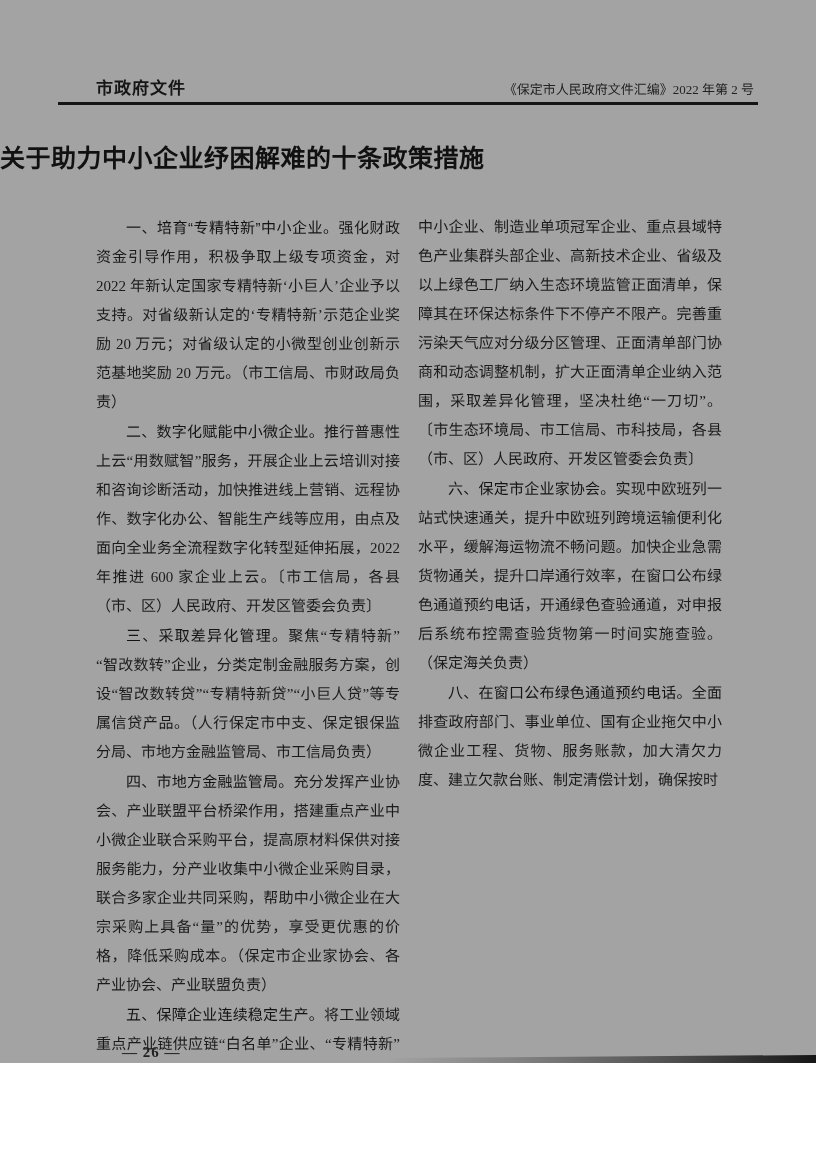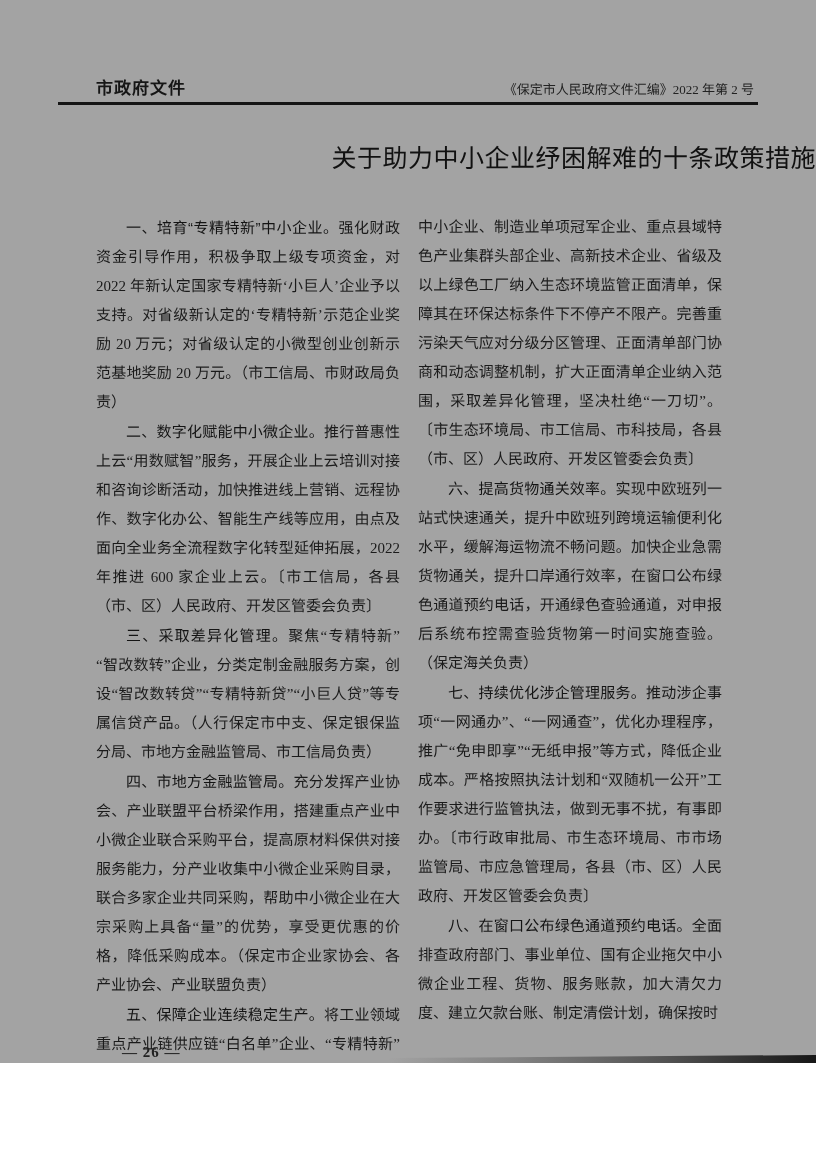--- a/index.html
+++ b/index.html
@@ -42,23 +42,23 @@
     left: 58px;
     right: 58px;
     height: 0;
     border-top: 3px solid #151515;
   }
   .doc-title {
     position: absolute;
     top: 138px;
     left: 0;
     right: 0;
-    text-align: right;
+    text-align: left;
     font-size: 25px;
-    font-weight: normal;
+    font-weight: bold;
     letter-spacing: 0.5px;
     color: #111;
     margin: 0;
   }
   .columns {
     position: absolute;
     top: 213px;
     left: 96px;
     width: 626px;
     height: 846px;
@@ -117,22 +117,21 @@
   <div class="header-rule"></div>
 
   <h1 class="doc-title">关于助力中小企业纾困解难的十条政策措施</h1>
 
   <div class="columns">
       <p><b class="lead">一、培育“专精特新”中小企业。</b>强化财政资金引导作用，积极争取上级专项资金，对 2022 年新认定国家专精特新‘小巨人’企业予以支持。对省级新认定的‘专精特新’示范企业奖励 20 万元；对省级认定的小微型创业创新示范基地奖励 20 万元。（市工信局、市财政局负责）</p>
       <p><b class="lead">二、数字化赋能中小微企业。</b>推行普惠性上云“用数赋智”服务，开展企业上云培训对接和咨询诊断活动，加快推进线上营销、远程协作、数字化办公、智能生产线等应用，由点及面向全业务全流程数字化转型延伸拓展，2022 年推进 600 家企业上云。〔市工信局，各县（市、区）人民政府、开发区管委会负责〕</p>
       <p><b class="lead">三、采取差异化管理。</b>聚焦“专精特新”“智改数转”企业，分类定制金融服务方案，创设“智改数转贷”“专精特新贷”“小巨人贷”等专属信贷产品。（人行保定市中支、保定银保监分局、市地方金融监管局、市工信局负责）</p>
       <p><b class="lead">四、市地方金融监管局。</b>充分发挥产业协会、产业联盟平台桥梁作用，搭建重点产业中小微企业联合采购平台，提高原材料保供对接服务能力，分产业收集中小微企业采购目录，联合多家企业共同采购，帮助中小微企业在大宗采购上具备“量”的优势，享受更优惠的价格，降低采购成本。（保定市企业家协会、各产业协会、产业联盟负责）</p>
       <p><b class="lead">五、保障企业连续稳定生产。</b>将工业领域重点产业链供应链“白名单”企业、“专精特新”中小企业、制造业单项冠军企业、重点县域特色产业集群头部企业、高新技术企业、省级及以上绿色工厂纳入生态环境监管正面清单，保障其在环保达标条件下不停产不限产。完善重污染天气应对分级分区管理、正面清单部门协商和动态调整机制，扩大正面清单企业纳入范围，采取差异化管理，坚决杜绝“一刀切”。〔市生态环境局、市工信局、市科技局，各县（市、区）人民政府、开发区管委会负责〕</p>
-      <p><b class="lead">六、提高货物通关效率。</b>实现中欧班列一站式快速通关，提升中欧班列跨境运输便利化水平，缓解海运物流不畅问题。加快企业急需货物通关，提升口岸通行效率，在窗口公布绿色通道预约电话，开通绿色查验通道，对申报后系统布控需查验货物第一时间实施查验。（保定海关负责）</p>
-      <p><b class="lead">七、持续优化涉企管理服务。</b>推动涉企事项“一网通办”、“一网通查”，优化办理程序，推广“免申即享”“无纸申报”等方式，降低企业成本。严格按照执法计划和“双随机一公开”工作要求进行监管执法，做到无事不扰，有事即办。〔市行政审批局、市生态环境局、市市场监管局、市应急管理局，各县（市、区）人民政府、开发区管委会负责〕</p>
+      <p><b class="lead">六、保定市企业家协会。</b>实现中欧班列一站式快速通关，提升中欧班列跨境运输便利化水平，缓解海运物流不畅问题。加快企业急需货物通关，提升口岸通行效率，在窗口公布绿色通道预约电话，开通绿色查验通道，对申报后系统布控需查验货物第一时间实施查验。（保定海关负责）</p>
       <p><b class="lead">八、在窗口公布绿色通道预约电话。</b>全面排查政府部门、事业单位、国有企业拖欠中小微企业工程、货物、服务账款，加大清欠力度、建立欠款台账、制定清偿计划，确保按时</p>
     </div>
 
   <span class="footer-pagenum">— 26 —</span>
 
   <div class="scan-edge"></div>
 
 </div>
 
 </body></html>

